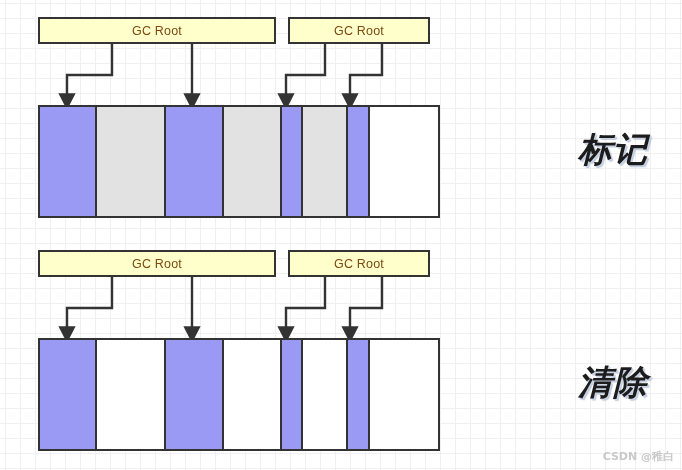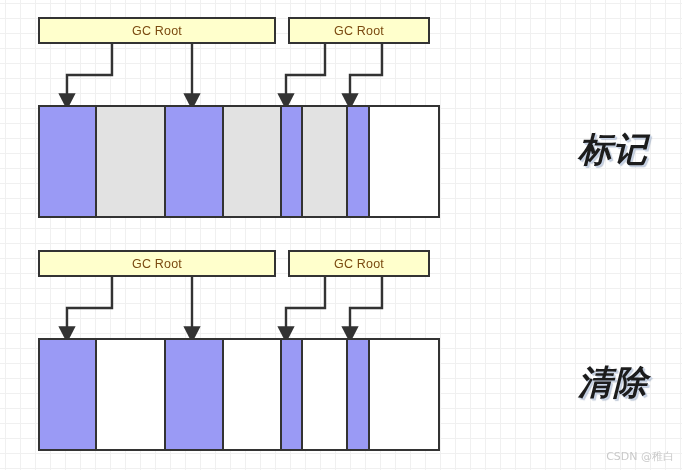--- a/index.html
+++ b/index.html
@@ -90,20 +90,21 @@
 
   
   .watermark {
     position: absolute;
     right: 8px;
     bottom: 6px;
     font-size: 11px;
     color: #c9c9c9;
     white-space: nowrap;
     font-family: "DejaVu Sans", sans-serif;
+    font-weight: bold;
   }
 </style>
 </head>
 <body>
 
 <div id="canvas">
 
   <div id="gc-root-layer">
       <div class="gc-root" style="left: 38px; top: 17px; width: 238px; height: 27px;">GC Root</div>
       <div class="gc-root" style="left: 288px; top: 17px; width: 142px; height: 27px;">GC Root</div>

